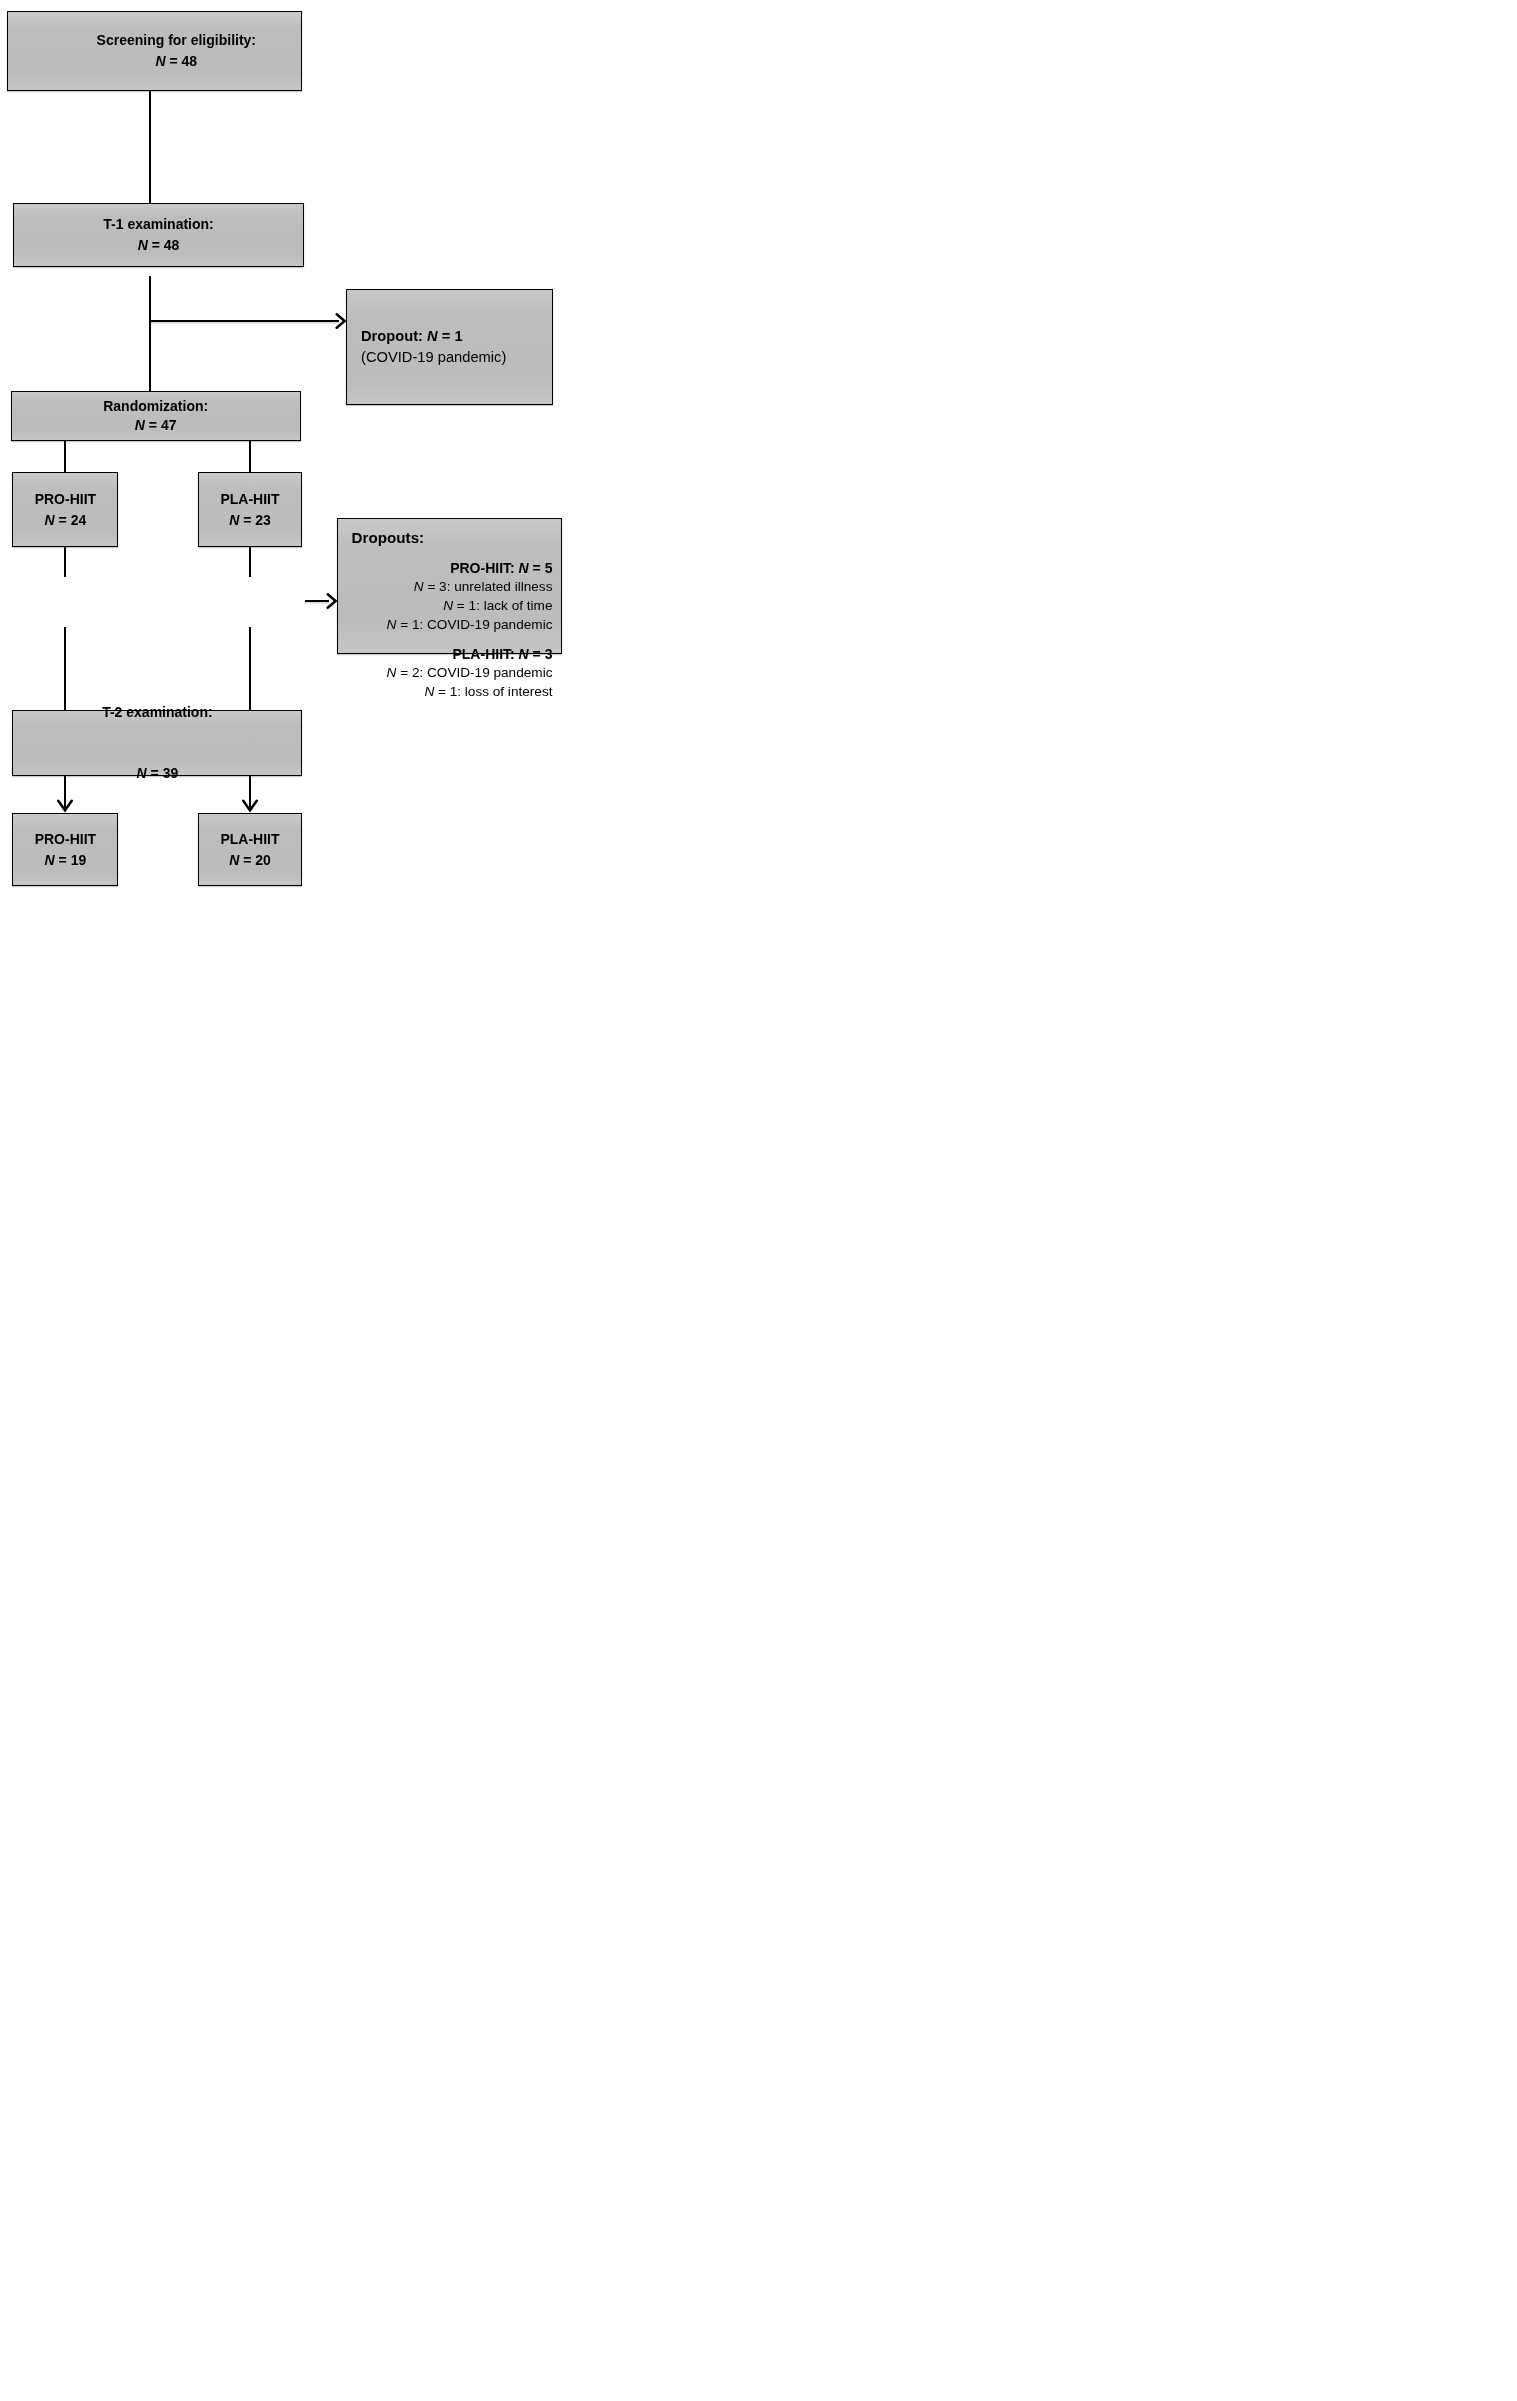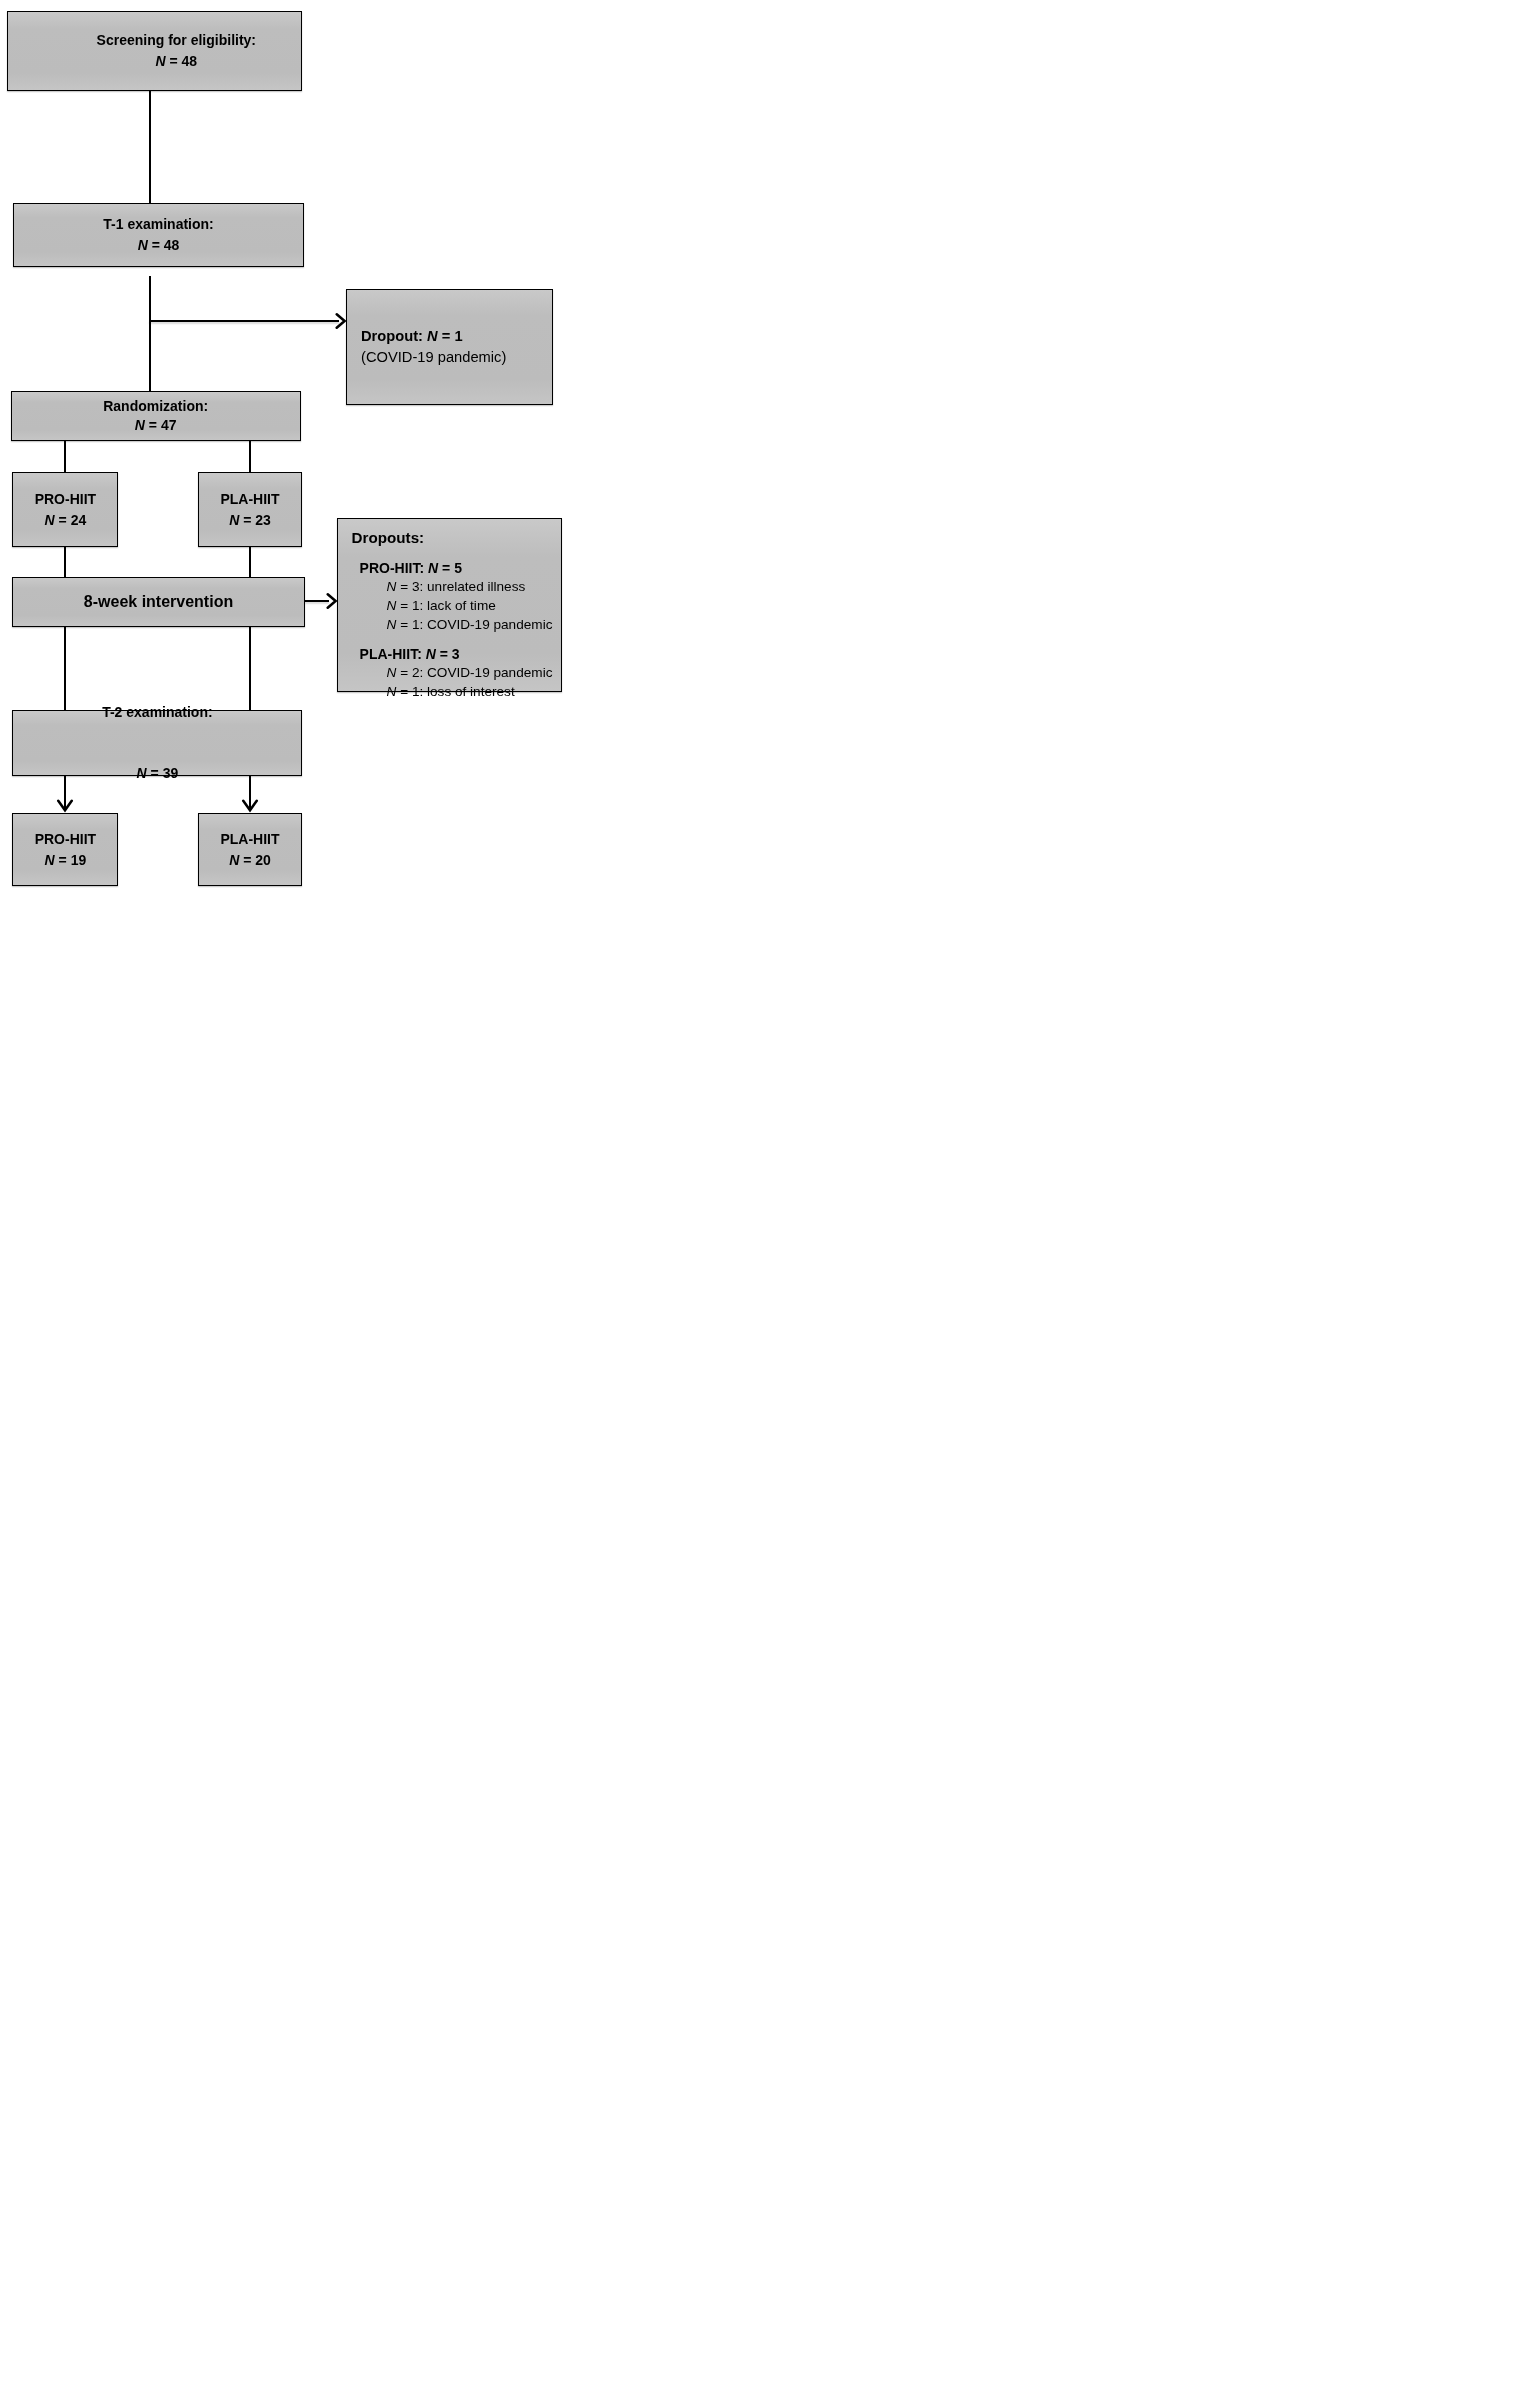--- a/index.html
+++ b/index.html
@@ -155,25 +155,22 @@
   <div class="box" style="left:12.4px; top:472px; width:106px; height:75px;">
     <div class="ln"><span>PRO-HIIT</span></div>
     <div class="ln"><i>N</i><span> = 24</span></div>
   </div>
 
   <div class="box" style="left:198px; top:472px; width:104px; height:75px;">
     <div class="ln"><span>PLA-HIIT</span></div>
     <div class="ln"><i>N</i><span> = 23</span></div>
   </div>
 
-  <div class="box single" style="left:12px; top:577px; width:293px; height:50px;">
-    <div class="ln"><span>8-week intervention</span></div>
-  </div>
 
-  <div class="box notes" style="left:337px; top:518px; width:225px; height:174px;">
+  <div class="box notes" style="left:337px; top:518px; width:225px; height:136px;text-align:right;">
     <div class="heading"><span>Dropouts:</span></div>
     <div class="group">
       <div class="gtitle"><span>PRO-HIIT: </span><i>N</i><span> = 5</span></div>
       <div class="item"><i>N</i><span> = 3: unrelated illness</span></div>
       <div class="item"><i>N</i><span> = 1: lack of time</span></div>
       <div class="item"><i>N</i><span> = 1: COVID-19 pandemic</span></div>
     </div>
     <div class="group">
       <div class="gtitle"><span>PLA-HIIT: </span><i>N</i><span> = 3</span></div>
       <div class="item"><i>N</i><span> = 2: COVID-19 pandemic</span></div>

